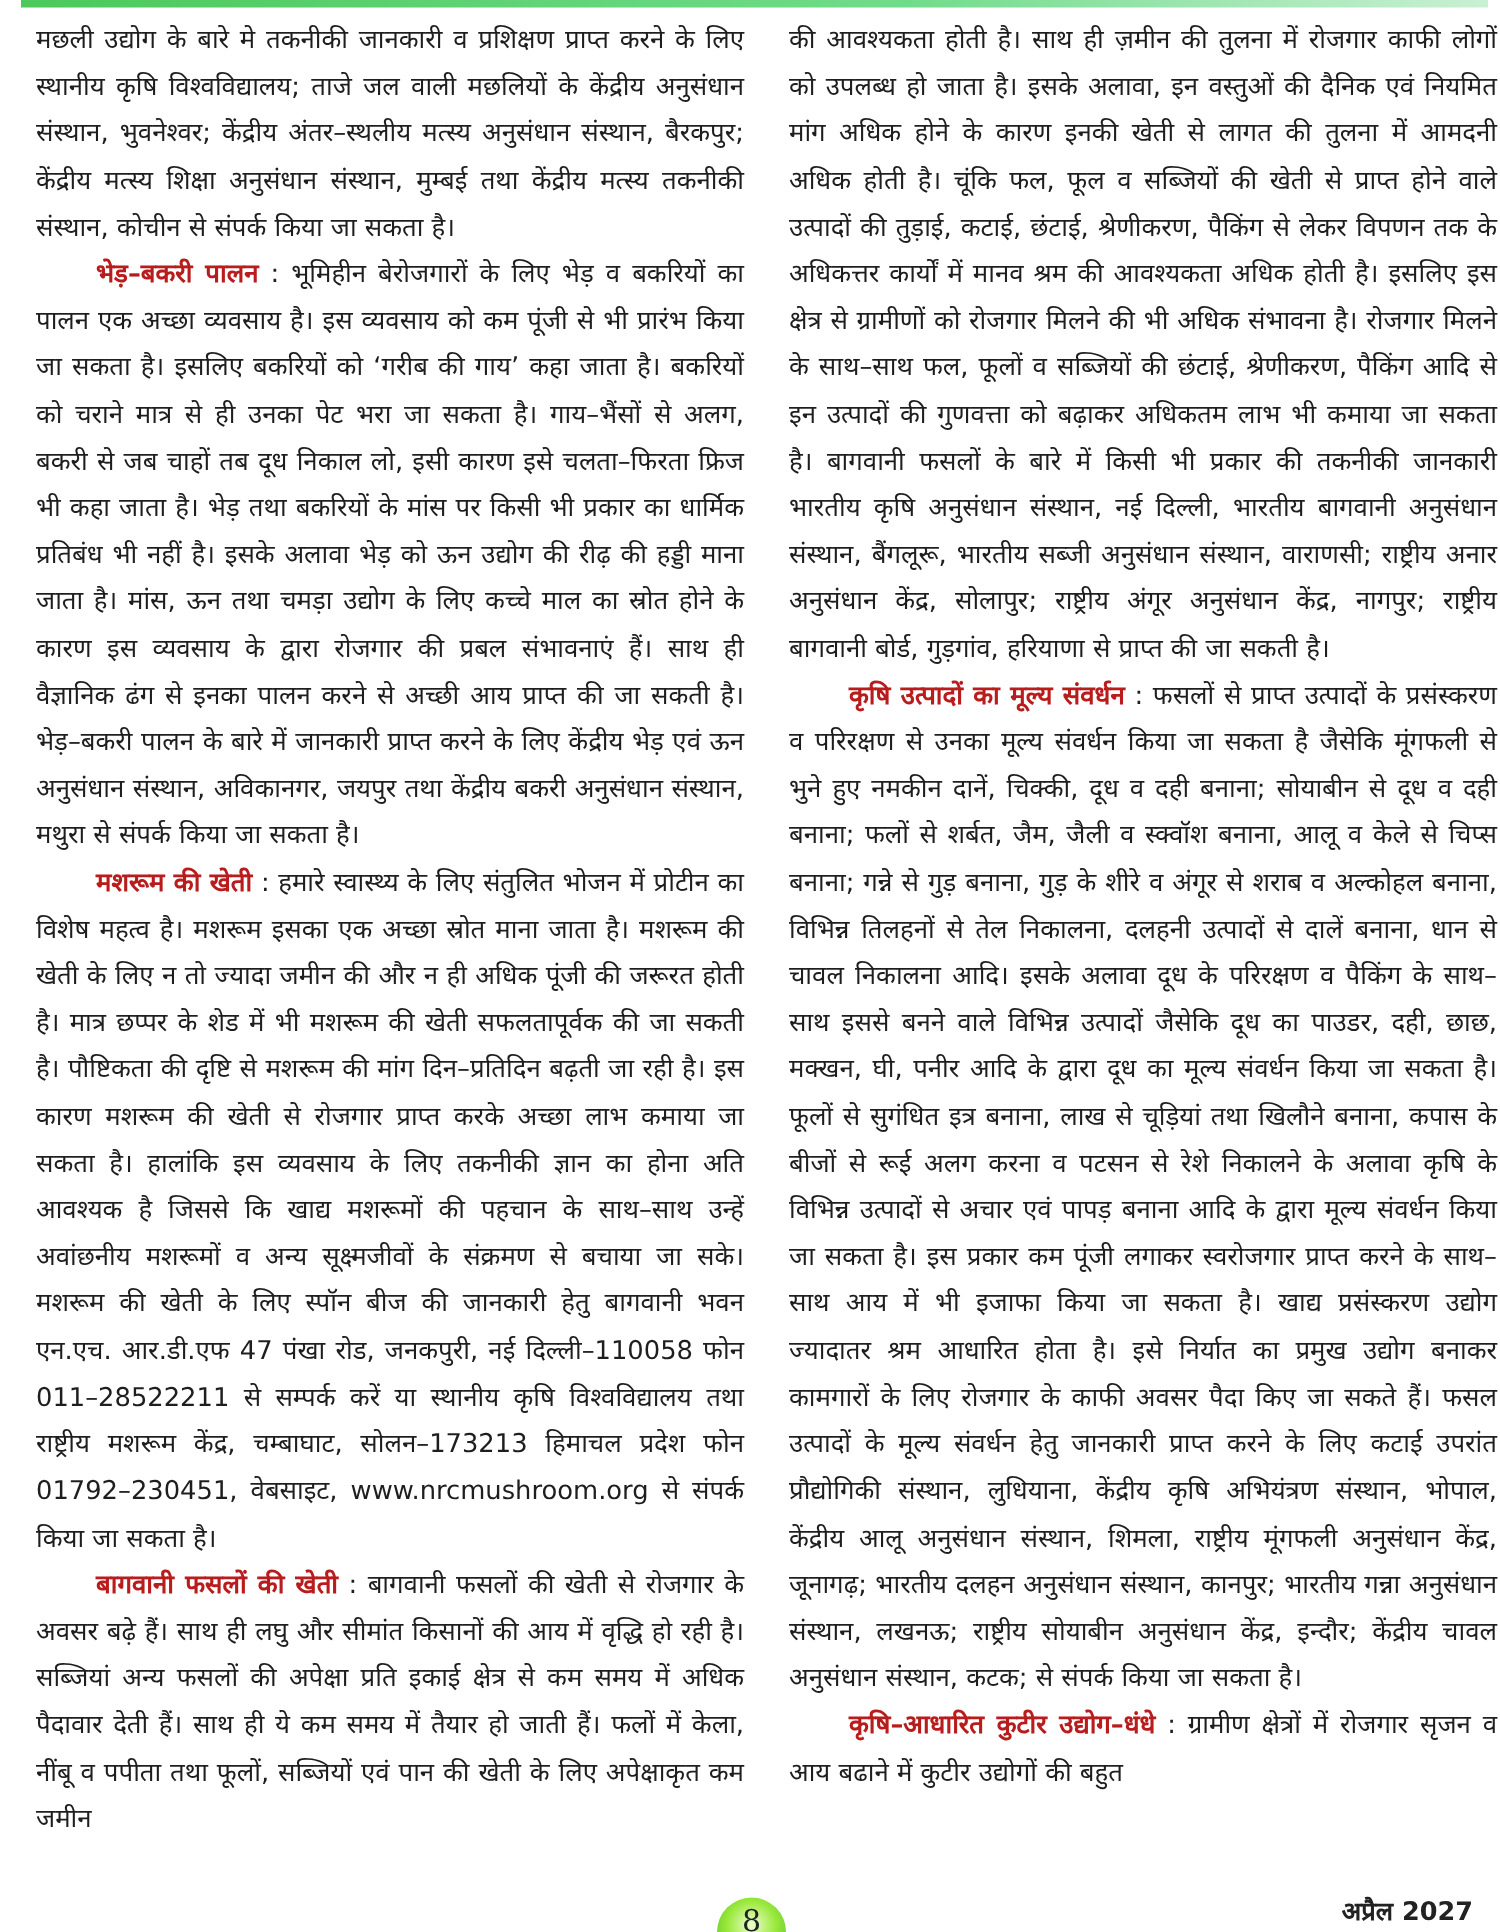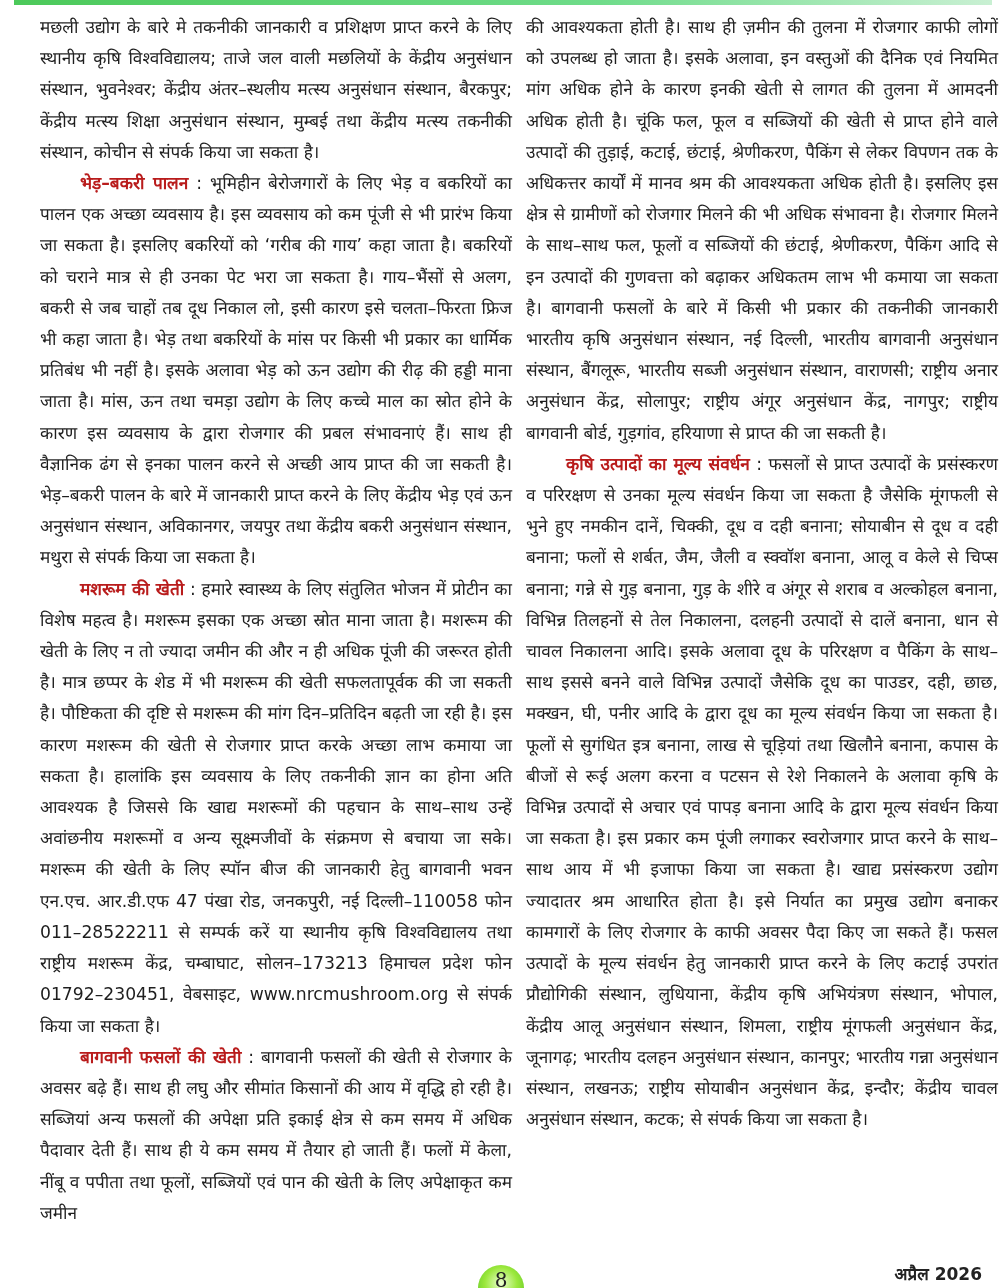--- a/index.html
+++ b/index.html
@@ -8,21 +8,21 @@
     font-family: "DejaVu Sans", sans-serif; color: #1e1e1e;
   }
   .top-rule {
     position: absolute; left: 14px; top: 0; width: 978px; height: 5px;
     background: linear-gradient(to right, #4cc95a, #6fdc8a 60%, #c9f0d3);
   }
   .column {
     position: absolute; top: 12px; width: 472px;
     font-size: 17.2px; line-height: 31.2px; text-align: justify;
   }
-  .col-left { left: 40px; }
+  .col-left { left: 24px; }
   .col-right { left: 526px; }
   .column p { margin: 0; }
   .indent { text-indent: 40px; }
   .heading { font-weight: bold; color: #b91c1c; }
   .page-badge {
     position: absolute; left: 478px; top: 1265px; width: 46px; height: 46px;
     border-radius: 50%;
     background: radial-gradient(circle at 50% 40%, #ecffd0 0%, #9be83c 45%, #45b81e 100%);
     text-align: center; font-family: "DejaVu Serif", serif; font-size: 20px;
     line-height: 30px; color: #222;
@@ -39,16 +39,17 @@
 <div class="column col-left">
   <p>मछली उद्योग के बारे मे तकनीकी जानकारी व प्रशिक्षण प्राप्त करने के लिए स्थानीय कृषि विश्वविद्यालय; ताजे जल वाली मछलियों के केंद्रीय अनुसंधान संस्थान, भुवनेश्वर; केंद्रीय अंतर–स्थलीय मत्स्य अनुसंधान संस्थान, बैरकपुर; केंद्रीय मत्स्य शिक्षा अनुसंधान संस्थान, मुम्बई तथा केंद्रीय मत्स्य तकनीकी संस्थान, कोचीन से संपर्क किया जा सकता है।</p>
   <p class="indent"><span class="heading">भेड़–बकरी पालन</span><span> : भूमिहीन बेरोजगारों के लिए भेड़ व बकरियों का पालन एक अच्छा व्यवसाय है। इस व्यवसाय को कम पूंजी से भी प्रारंभ किया जा सकता है। इसलिए बकरियों को ‘गरीब की गाय’ कहा जाता है। बकरियों को चराने मात्र से ही उनका पेट भरा जा सकता है। गाय–भैंसों से अलग, बकरी से जब चाहों तब दूध निकाल लो, इसी कारण इसे चलता–फिरता फ्रिज भी कहा जाता है। भेड़ तथा बकरियों के मांस पर किसी भी प्रकार का धार्मिक प्रतिबंध भी नहीं है। इसके अलावा भेड़ को ऊन उद्योग की रीढ़ की हड्डी माना जाता है। मांस, ऊन तथा चमड़ा उद्योग के लिए कच्चे माल का स्रोत होने के कारण इस व्यवसाय के द्वारा रोजगार की प्रबल संभावनाएं हैं। साथ ही वैज्ञानिक ढंग से इनका पालन करने से अच्छी आय प्राप्त की जा सकती है। भेड़–बकरी पालन के बारे में जानकारी प्राप्त करने के लिए केंद्रीय भेड़ एवं ऊन अनुसंधान संस्थान, अविकानगर, जयपुर तथा केंद्रीय बकरी अनुसंधान संस्थान, मथुरा से संपर्क किया जा सकता है।</span></p>
   <p class="indent"><span class="heading">मशरूम की खेती</span><span> : हमारे स्वास्थ्य के लिए संतुलित भोजन में प्रोटीन का विशेष महत्व है। मशरूम इसका एक अच्छा स्रोत माना जाता है। मशरूम की खेती के लिए न तो ज्यादा जमीन की और न ही अधिक पूंजी की जरूरत होती है। मात्र छप्पर के शेड में भी मशरूम की खेती सफलतापूर्वक की जा सकती है। पौष्टिकता की दृष्टि से मशरूम की मांग दिन–प्रतिदिन बढ़ती जा रही है। इस कारण मशरूम की खेती से रोजगार प्राप्त करके अच्छा लाभ कमाया जा सकता है। हालांकि इस व्यवसाय के लिए तकनीकी ज्ञान का होना अति आवश्यक है जिससे कि खाद्य मशरूमों की पहचान के साथ–साथ उन्हें अवांछनीय मशरूमों व अन्य सूक्ष्मजीवों के संक्रमण से बचाया जा सके। मशरूम की खेती के लिए स्पॉन बीज की जानकारी हेतु बागवानी भवन एन.एच. आर.डी.एफ 47 पंखा रोड, जनकपुरी, नई दिल्ली–110058 फोन 011–28522211 से सम्पर्क करें या स्थानीय कृषि विश्वविद्यालय तथा राष्ट्रीय मशरूम केंद्र, चम्बाघाट, सोलन–173213 हिमाचल प्रदेश फोन 01792–230451, वेबसाइट, www.nrcmushroom.org से संपर्क किया जा सकता है।</span></p>
   <p class="indent"><span class="heading">बागवानी फसलों की खेती</span><span> : बागवानी फसलों की खेती से रोजगार के अवसर बढ़े हैं। साथ ही लघु और सीमांत किसानों की आय में वृद्धि हो रही है। सब्जियां अन्य फसलों की अपेक्षा प्रति इकाई क्षेत्र से कम समय में अधिक पैदावार देती हैं। साथ ही ये कम समय में तैयार हो जाती हैं। फलों में केला, नींबू व पपीता तथा फूलों, सब्जियों एवं पान की खेती के लिए अपेक्षाकृत कम जमीन</span></p>
 </div>
 
 <div class="column col-right">
   <p>की आवश्यकता होती है। साथ ही ज़मीन की तुलना में रोजगार काफी लोगों को उपलब्ध हो जाता है। इसके अलावा, इन वस्तुओं की दैनिक एवं नियमित मांग अधिक होने के कारण इनकी खेती से लागत की तुलना में आमदनी अधिक होती है। चूंकि फल, फूल व सब्जियों की खेती से प्राप्त होने वाले उत्पादों की तुड़ाई, कटाई, छंटाई, श्रेणीकरण, पैकिंग से लेकर विपणन तक के अधिकत्तर कार्यों में मानव श्रम की आवश्यकता अधिक होती है। इसलिए इस क्षेत्र से ग्रामीणों को रोजगार मिलने की भी अधिक संभावना है। रोजगार मिलने के साथ–साथ फल, फूलों व सब्जियों की छंटाई, श्रेणीकरण, पैकिंग आदि से इन उत्पादों की गुणवत्ता को बढ़ाकर अधिकतम लाभ भी कमाया जा सकता है। बागवानी फसलों के बारे में किसी भी प्रकार की तकनीकी जानकारी भारतीय कृषि अनुसंधान संस्थान, नई दिल्ली, भारतीय बागवानी अनुसंधान संस्थान, बैंगलूरू, भारतीय सब्जी अनुसंधान संस्थान, वाराणसी; राष्ट्रीय अनार अनुसंधान केंद्र, सोलापुर; राष्ट्रीय अंगूर अनुसंधान केंद्र, नागपुर; राष्ट्रीय बागवानी बोर्ड, गुड़गांव, हरियाणा से प्राप्त की जा सकती है।</p>
   <p class="indent"><span class="heading">कृषि उत्पादों का मूल्य संवर्धन</span><span> : फसलों से प्राप्त उत्पादों के प्रसंस्करण व परिरक्षण से उनका मूल्य संवर्धन किया जा सकता है जैसेकि मूंगफली से भुने हुए नमकीन दानें, चिक्की, दूध व दही बनाना; सोयाबीन से दूध व दही बनाना; फलों से शर्बत, जैम, जैली व स्क्वॉश बनाना, आलू व केले से चिप्स बनाना; गन्ने से गुड़ बनाना, गुड़ के शीरे व अंगूर से शराब व अल्कोहल बनाना, विभिन्न तिलहनों से तेल निकालना, दलहनी उत्पादों से दालें बनाना, धान से चावल निकालना आदि। इसके अलावा दूध के परिरक्षण व पैकिंग के साथ–साथ इससे बनने वाले विभिन्न उत्पादों जैसेकि दूध का पाउडर, दही, छाछ, मक्खन, घी, पनीर आदि के द्वारा दूध का मूल्य संवर्धन किया जा सकता है। फूलों से सुगंधित इत्र बनाना, लाख से चूड़ियां तथा खिलौने बनाना, कपास के बीजों से रूई अलग करना व पटसन से रेशे निकालने के अलावा कृषि के विभिन्न उत्पादों से अचार एवं पापड़ बनाना आदि के द्वारा मूल्य संवर्धन किया जा सकता है। इस प्रकार कम पूंजी लगाकर स्वरोजगार प्राप्त करने के साथ–साथ आय में भी इजाफा किया जा सकता है। खाद्य प्रसंस्करण उद्योग ज्यादातर श्रम आधारित होता है। इसे निर्यात का प्रमुख उद्योग बनाकर कामगारों के लिए रोजगार के काफी अवसर पैदा किए जा सकते हैं। फसल उत्पादों के मूल्य संवर्धन हेतु जानकारी प्राप्त करने के लिए कटाई उपरांत प्रौद्योगिकी संस्थान, लुधियाना, केंद्रीय कृषि अभियंत्रण संस्थान, भोपाल, केंद्रीय आलू अनुसंधान संस्थान, शिमला, राष्ट्रीय मूंगफली अनुसंधान केंद्र, जूनागढ़; भारतीय दलहन अनुसंधान संस्थान, कानपुर; भारतीय गन्ना अनुसंधान संस्थान, लखनऊ; राष्ट्रीय सोयाबीन अनुसंधान केंद्र, इन्दौर; केंद्रीय चावल अनुसंधान संस्थान, कटक; से संपर्क किया जा सकता है।</span></p>
+  <p class="indent"><span class="heading">कृषि–आधारित कुटीर उद्योग–धंधे</span><span> : ग्रामीण क्षेत्रों में रोजगार सृजन व आय बढाने में कुटीर उद्योगों की बहुत</span></p>
 </div>
 
 <div class="page-badge">8</div>
-<div class="footer-date">अप्रैल 2026</div>
+<div class="footer-date">अप्रैल 2027</div>
 
 </body></html>

